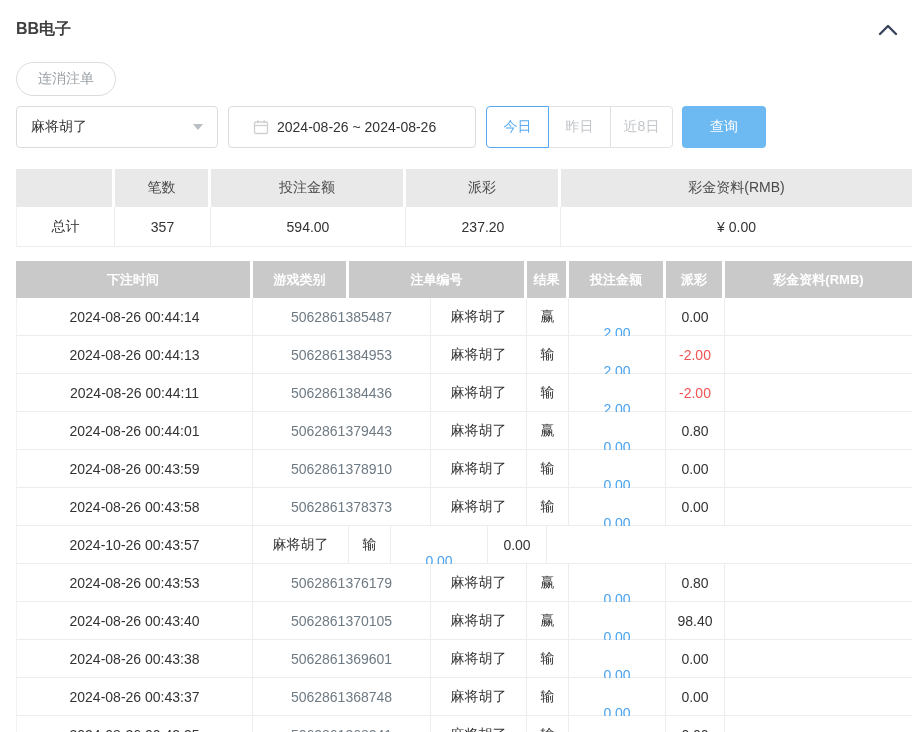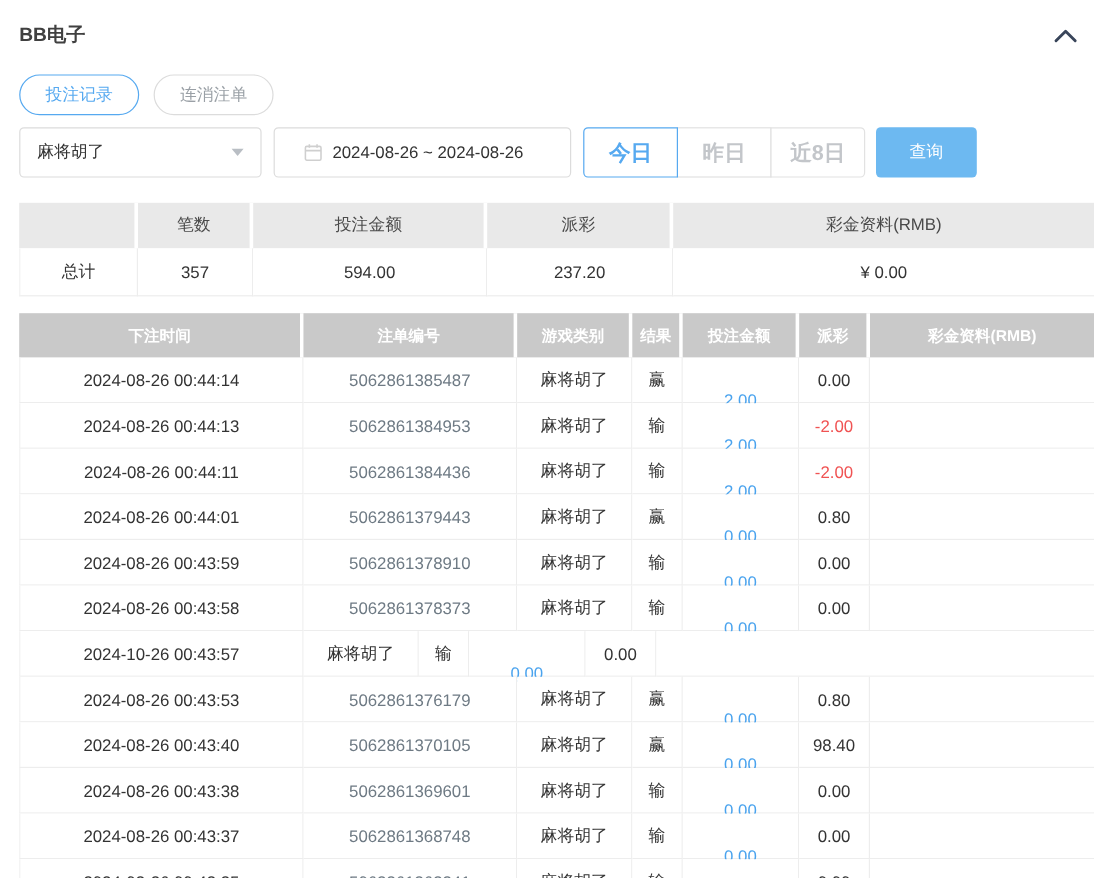--- a/index.html
+++ b/index.html
@@ -24,22 +24,22 @@
   .filters { margin-top:10px; display:flex; align-items:center; }
   .select { width:202px; height:42px; border:1px solid #dcdcdc; border-radius:4px;
     display:flex; align-items:center; justify-content:space-between;
     padding:0 14px; font-size:14px; cursor:pointer; }
   .caret { width:0; height:0; border-left:5px solid transparent;
     border-right:5px solid transparent; border-top:6px solid #b9bec4; }
   .datepicker { margin-left:10px; width:248px; height:42px; border:1px solid #dcdcdc;
     border-radius:4px; display:flex; align-items:center; gap:8px; padding:0 24px;
     font-size:14px; cursor:pointer; }
   .btn-group { margin-left:10px; display:flex; }
-  .range-btn { width:79px; height:42px; background:#fff; border:1px solid #e2e2e2;
-    font-size:18px; color:#c3c6ca; cursor:pointer; margin-left:-1px; position:relative;font-weight:bold; }
+  .range-btn { width:63px; height:42px; background:#fff; border:1px solid #e2e2e2;
+    font-size:14px; color:#c3c6ca; cursor:pointer; margin-left:-1px; position:relative; }
   .range-btn:first-child { margin-left:0; border-radius:4px 0 0 4px; }
   .range-btn:last-child { border-radius:0 4px 4px 0; }
   .range-btn.active { border-color:#56a9f0; color:#56a9f0; z-index:2; }
   .search-btn { margin-left:9px; width:84px; height:42px; background:#6db9f1;
     color:#fff; font-size:14px; border:none; border-radius:4px; cursor:pointer; }
 
   
   .summary { margin-top:21px; width:896px; }
   .sum-head { display:flex; }
   .sum-head .scell { background:#e9e9e9; height:38px; font-size:14px; color:#4a4a4a;
@@ -79,23 +79,20 @@
   <div class="title-row">
     <div class="page-title">BB电子</div>
     <button class="collapse-btn">
       <svg width="20" height="13" viewBox="0 0 20 13">
         <polyline points="2,11 10,3 18,11" fill="none" stroke="#39455a" stroke-width="2.4" stroke-linecap="round" stroke-linejoin="round"></polyline>
       </svg>
     </button>
   </div>
 
   <div class="tabs">
-    <button class="tab active">
-      <span>投注记录</span>
-    </button>
     <button class="tab">
       <span>连消注单</span>
     </button>
   </div>
 
   <div class="filters">
     <div class="select">
       <span>麻将胡了</span>
       <span class="caret"></span>
     </div>
@@ -132,22 +129,22 @@
       <div class="scell s1">357</div>
       <div class="scell s2">594.00</div>
       <div class="scell s3">237.20</div>
       <div class="scell s4">¥ 0.00</div>
     </div>
   </div>
 
   <div class="records">
     <div class="thead">
       <div class="tcell c0">下注时间</div>
+      <div class="tcell c2">游戏类别</div>
       <div class="tcell c1">注单编号</div>
-      <div class="tcell c2">游戏类别</div>
       <div class="tcell c3">结果</div>
       <div class="tcell c4">投注金额</div>
       <div class="tcell c5">派彩</div>
       <div class="tcell c6">彩金资料(RMB)</div>
     </div>
     <div>
         <div class="trow">
           <div class="tcell c0">2024-08-26 00:44:14</div>
           <div class="tcell c1 order-no">5062861385487</div>
           <div class="tcell c2">麻将胡了</div>

